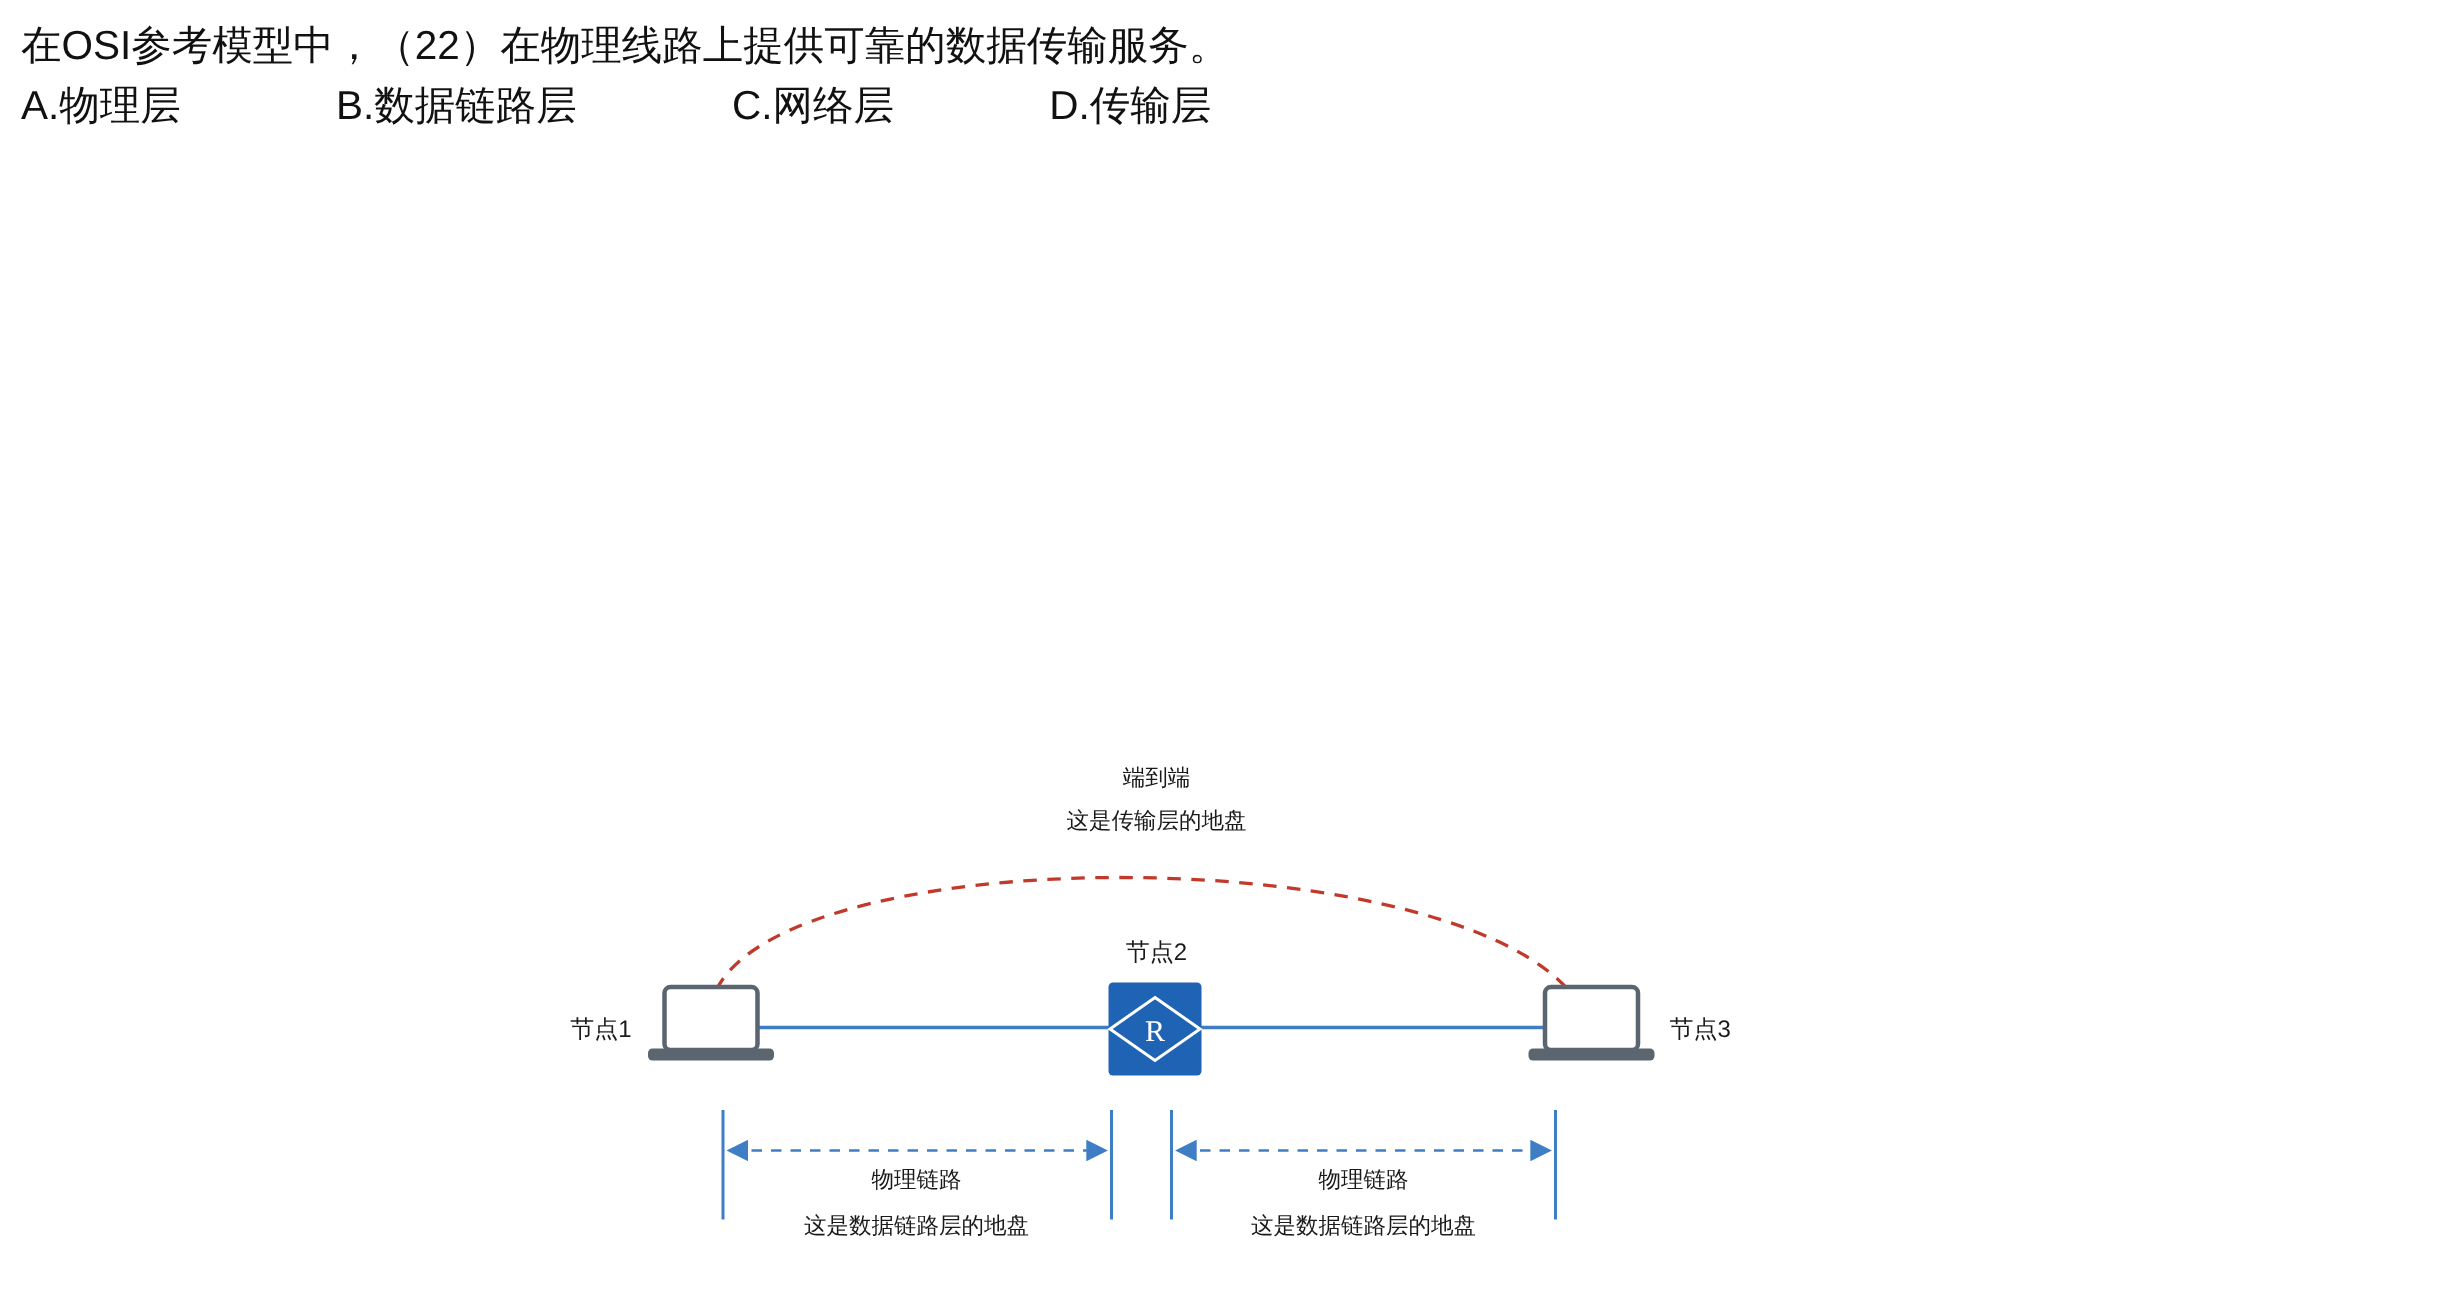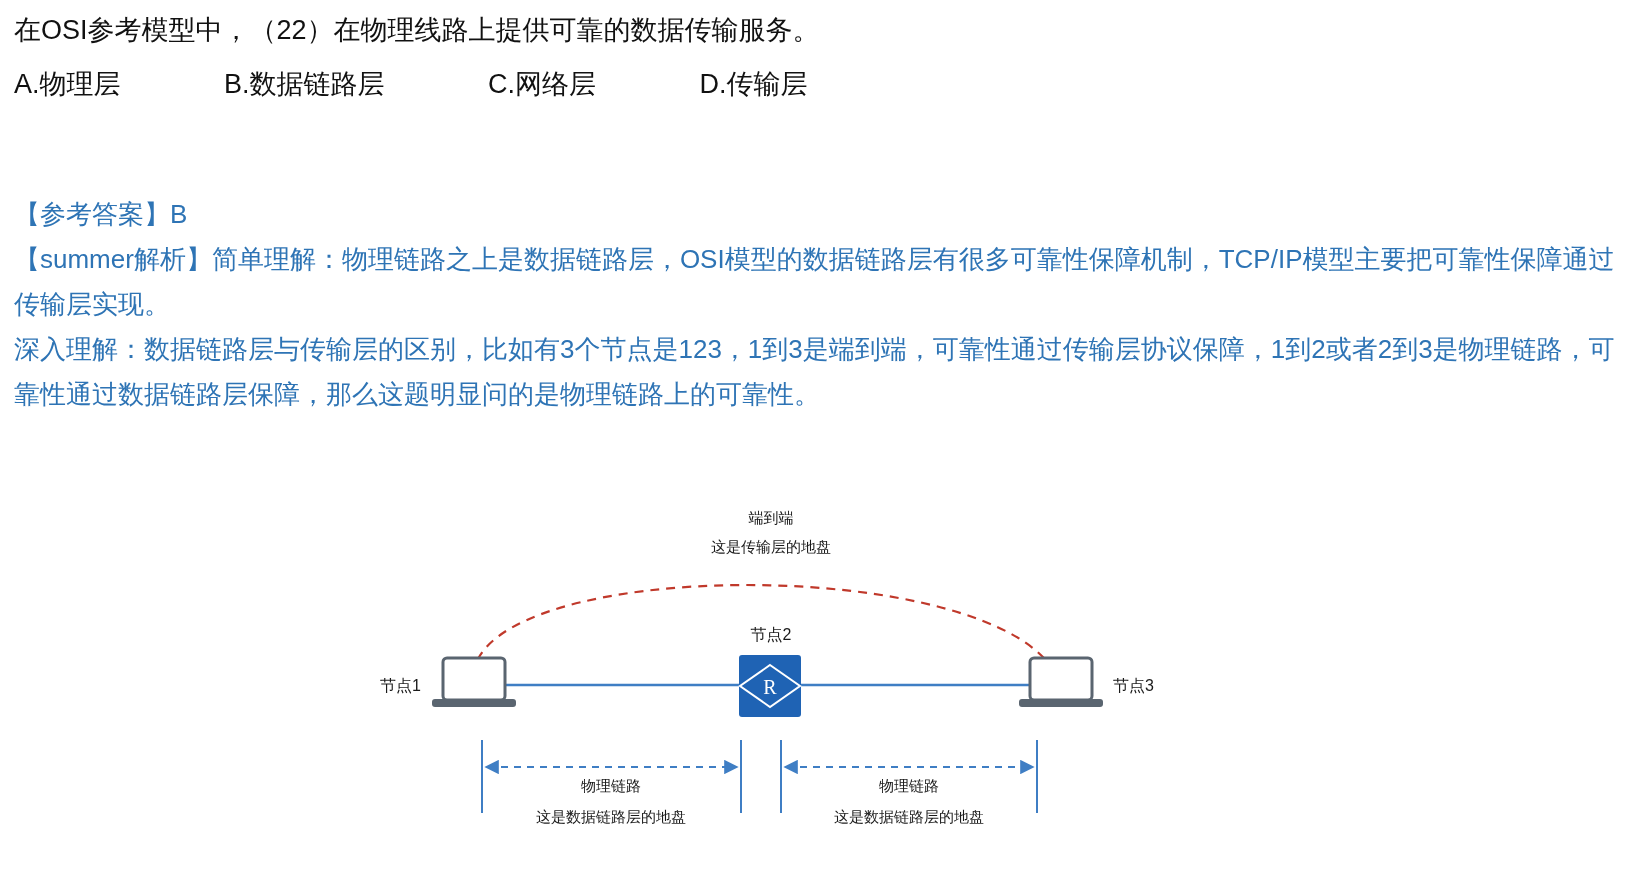--- a/index.html
+++ b/index.html
@@ -29,21 +29,20 @@
     top: 10px;
     width: 1600px;
   }
   .q-stem {
     font-size: 27px;
     line-height: 40px;
     color: #111111;
     white-space: nowrap;
   }
   .q-options {
-    margin-top: 14px;
     font-size: 27px;
     line-height: 40px;
     color: #111111;
     white-space: nowrap;
   }
   .opt {
     display: inline-block;
   }
   .opt-a { margin-right: 96px; }
   .opt-b { margin-right: 96px; }
@@ -99,25 +98,20 @@
   <div class="question">
     <div class="q-stem">在OSI参考模型中，（22）在物理线路上提供可靠的数据传输服务。</div>
     <div class="q-options">
       <span class="opt opt-a">A.物理层</span>
       <span class="opt opt-b">B.数据链路层</span>
       <span class="opt opt-c">C.网络层</span>
       <span class="opt opt-d">D.传输层</span>
     </div>
   </div>
 
-  <div class="analysis">
-    <div class="ans-line">【参考答案】B</div>
-    <p class="para">【summer解析】简单理解：物理链路之上是数据链路层，OSI模型的数据链路层有很多可靠性保障机制，TCP/IP模型主要把可靠性保障通过传输层实现。</p>
-    <p class="para">深入理解：数据链路层与传输层的区别，比如有3个节点是123，1到3是端到端，可靠性通过传输层协议保障，1到2或者2到3是物理链路，可靠性通过数据链路层保障，那么这题明显问的是物理链路上的可靠性。</p>
-  </div>
 
   <div class="diagram">
     <svg width="1638" height="376" viewBox="0 0 1638 376" xmlns="http://www.w3.org/2000/svg">
       <defs>
         <marker id="arrowRed" markerWidth="8" markerHeight="8" refX="6" refY="4" orient="auto">
           <path d="M0,0 L8,4 L0,8 z" fill="#c0392b"></path>
         </marker>
         <marker id="arrowBlueStart" markerWidth="8" markerHeight="8" refX="2" refY="4" orient="auto">
           <path d="M8,0 L0,4 L8,8 z" fill="#3f7ec4"></path>
         </marker>

